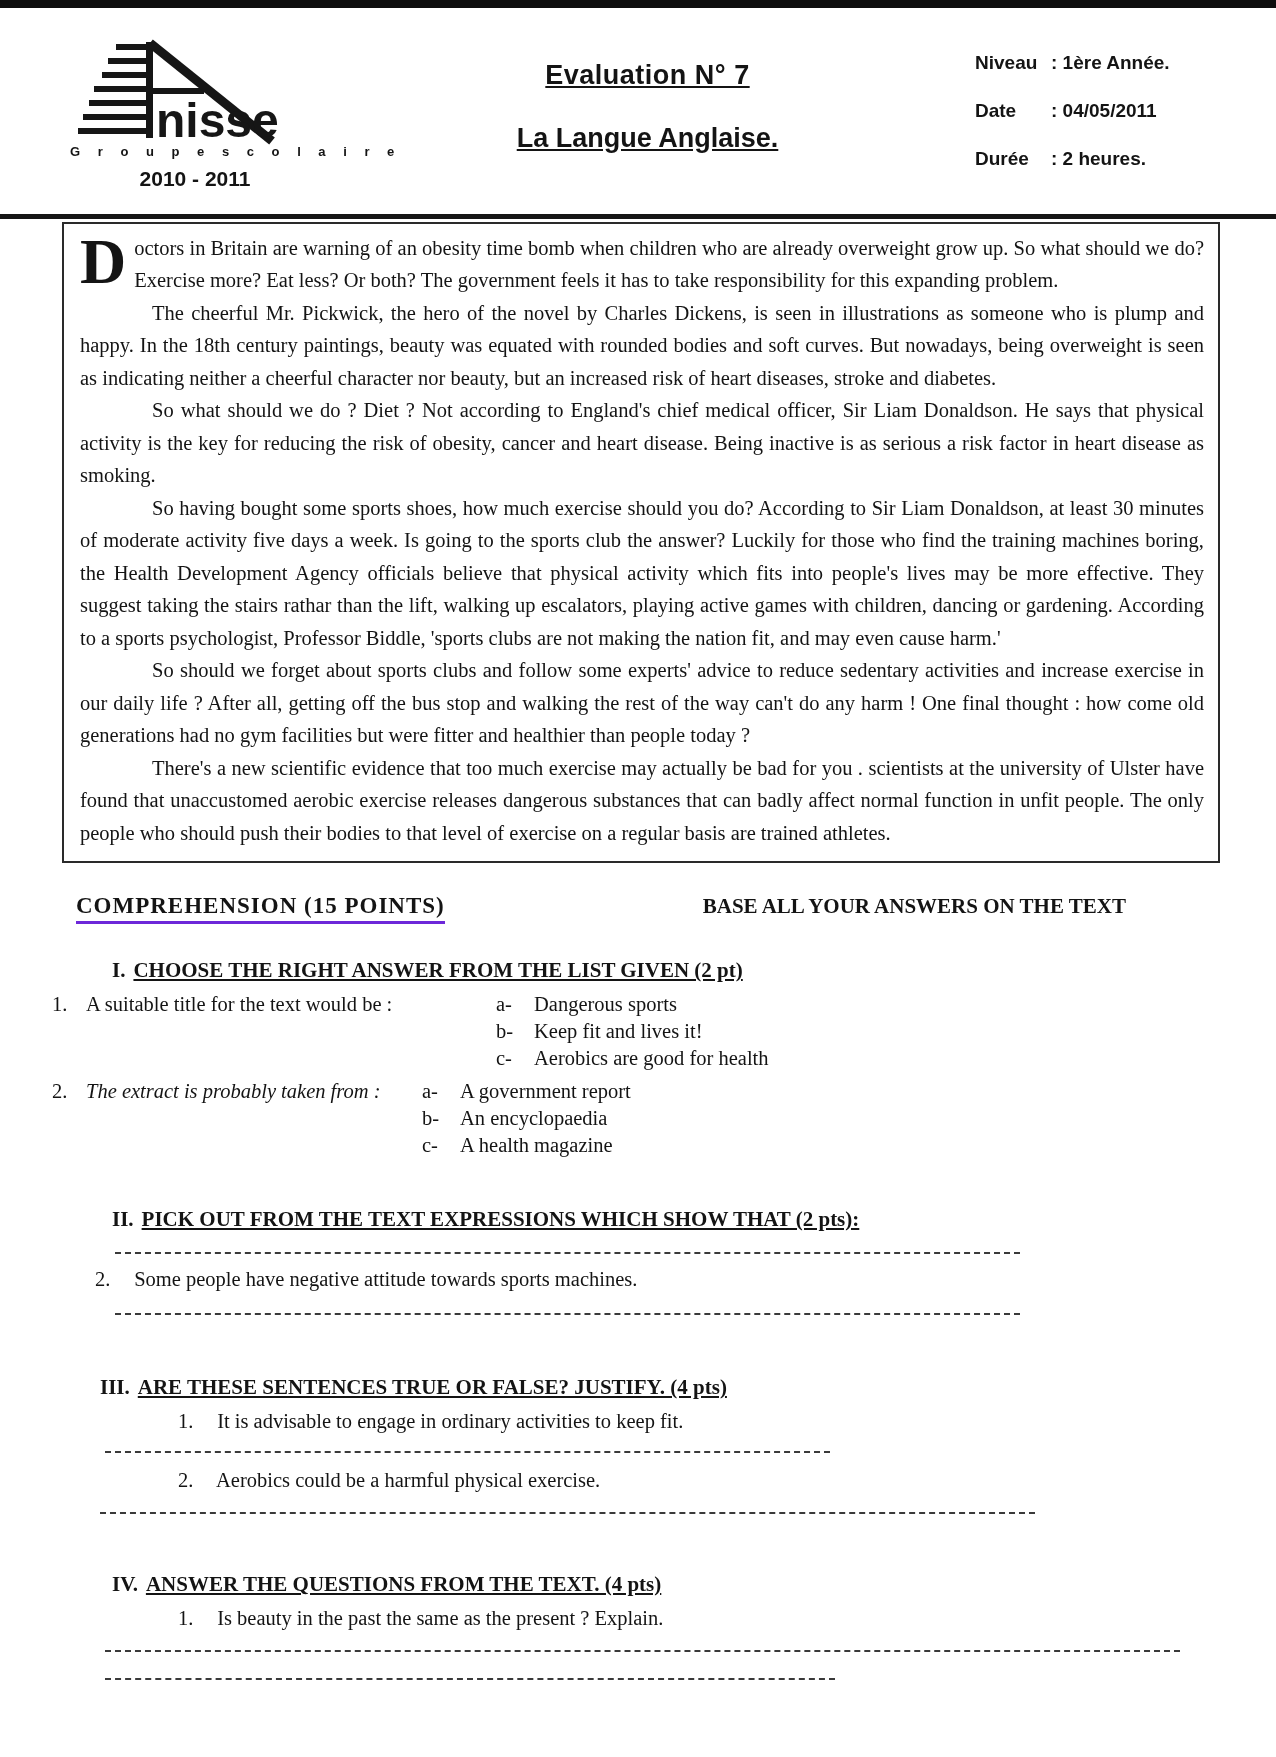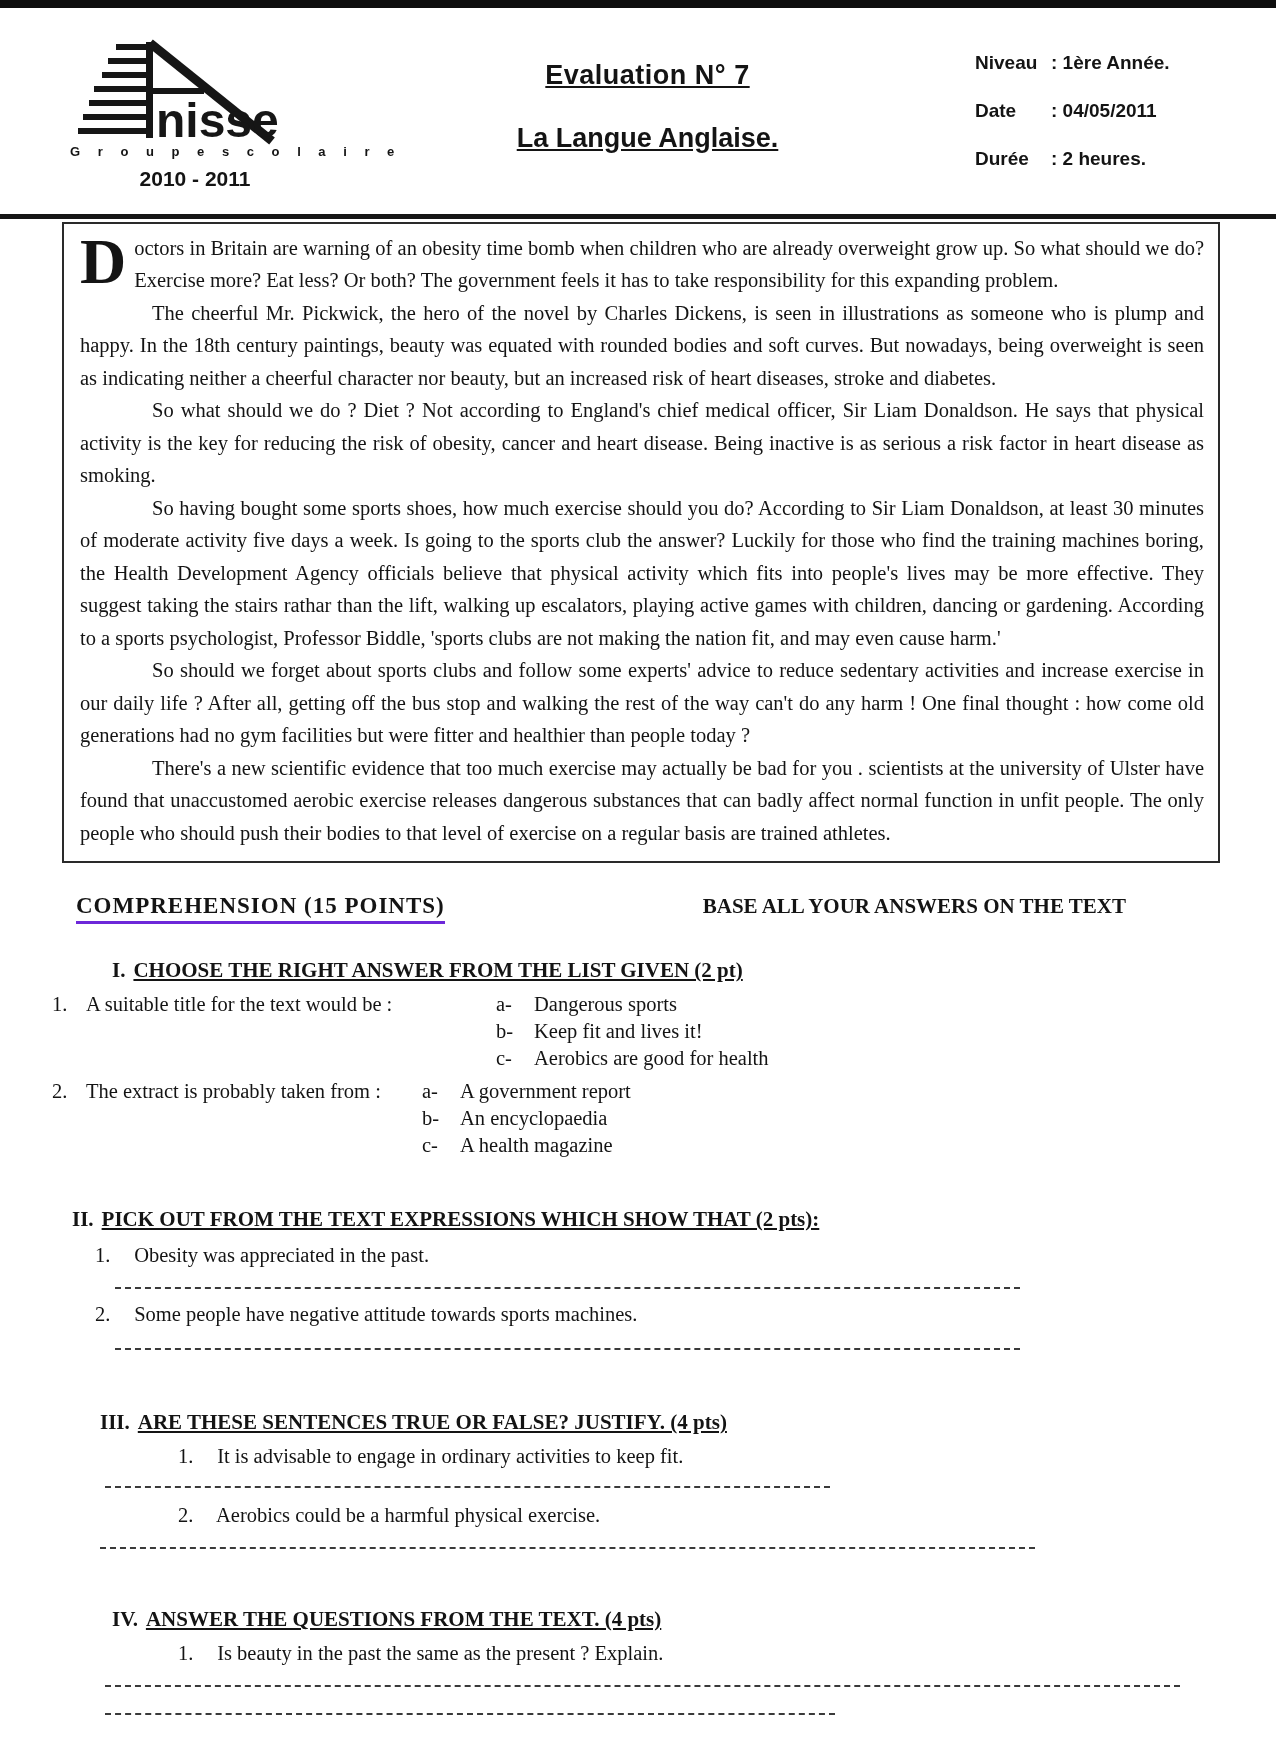--- a/index.html
+++ b/index.html
@@ -70,23 +70,23 @@
   .opts { }
   .opt-row { display:flex; margin-bottom:4px; }
   .optletter { width:38px; }
 
   .item { font-size:20.5px; }
   .dotted { border-bottom:2.5px dashed #3a3a3a; height:0; }
 
   .s1-head { margin:34px 0 10px 112px; }
   .s1 .mcq1 .qtext { width:410px; }
   .s1 .mcq2 { margin-top:6px; }
-  .s1 .mcq2 .qtext { width:336px; }
-
-  .s2-head { margin:46px 0 12px 72px; }
+  .s1 .mcq2 .qtext { width:336px;font-style:italic; }
+
+  .s2-head { margin:46px 0 12px 112px; }
   .s2 .item { margin-left:95px; margin-top:8px; }
   .s2 .dotted.l1 { margin:20px 0 14px 115px; width:905px; }
   .s2 .dotted.l2 { margin:22px 0 0 115px; width:905px; }
 
   .s3-head { margin:60px 0 10px 100px; }
   .s3 .item { margin-left:178px; margin-top:6px; }
   .s3 .dotted.l1 { margin:18px 0 16px 105px; width:725px; }
   .s3 .dotted.l2 { margin:20px 0 0 100px; width:935px; }
 
   .s4-head { margin:58px 0 10px 112px; }
@@ -206,24 +206,20 @@
         </div>
       </div>
     </div>
   </div>
 
   <div class="s2">
     <div class="sec-head s2-head">
       <span class="numeral">II.</span>
       <span class="sec-title">PICK OUT FROM THE TEXT EXPRESSIONS WHICH SHOW THAT (2 pts):</span>
     </div>
-    <div class="item">
-      <span class="qnum">1.</span>
-      <span>Obesity was appreciated in the past.</span>
-    </div>
     <div class="dotted l1"></div>
     <div class="item">
       <span class="qnum">2.</span>
       <span>Some people have negative attitude towards sports machines.</span>
     </div>
     <div class="dotted l2"></div>
   </div>
 
   <div class="s3">
     <div class="sec-head s3-head">

